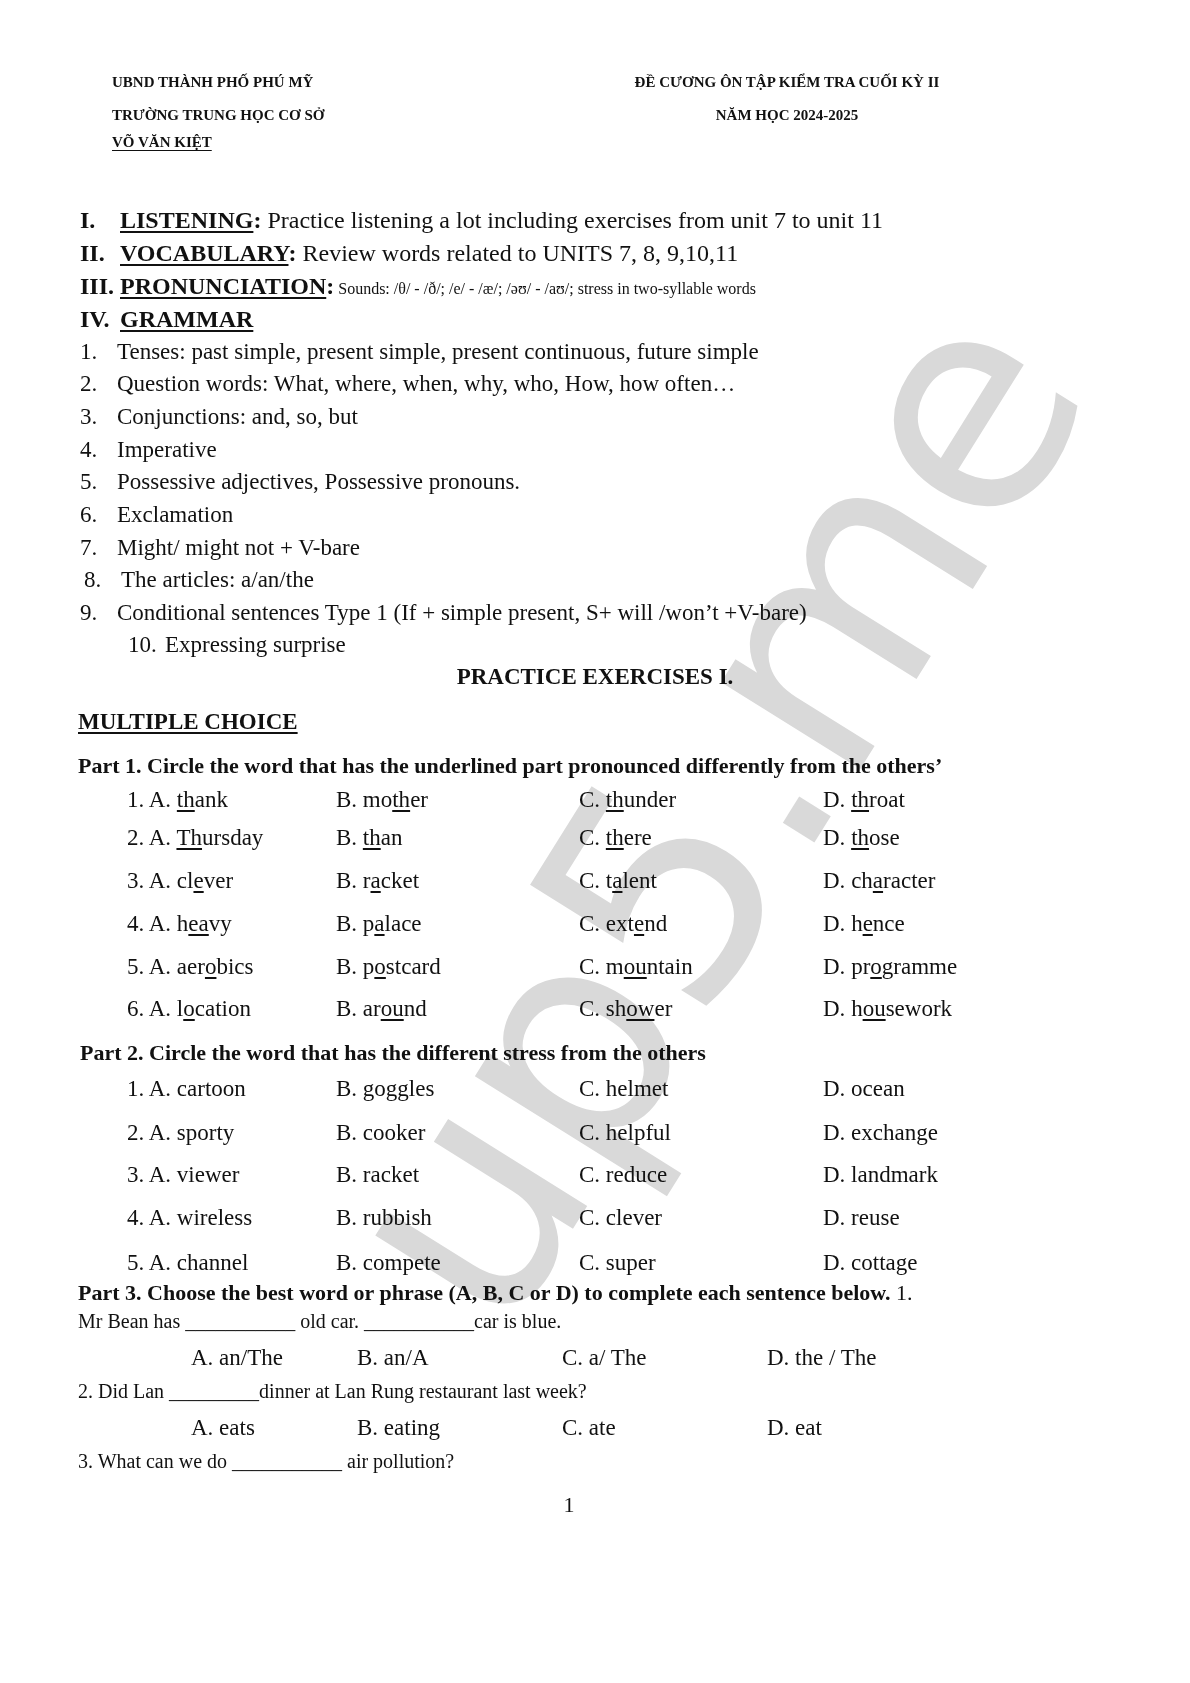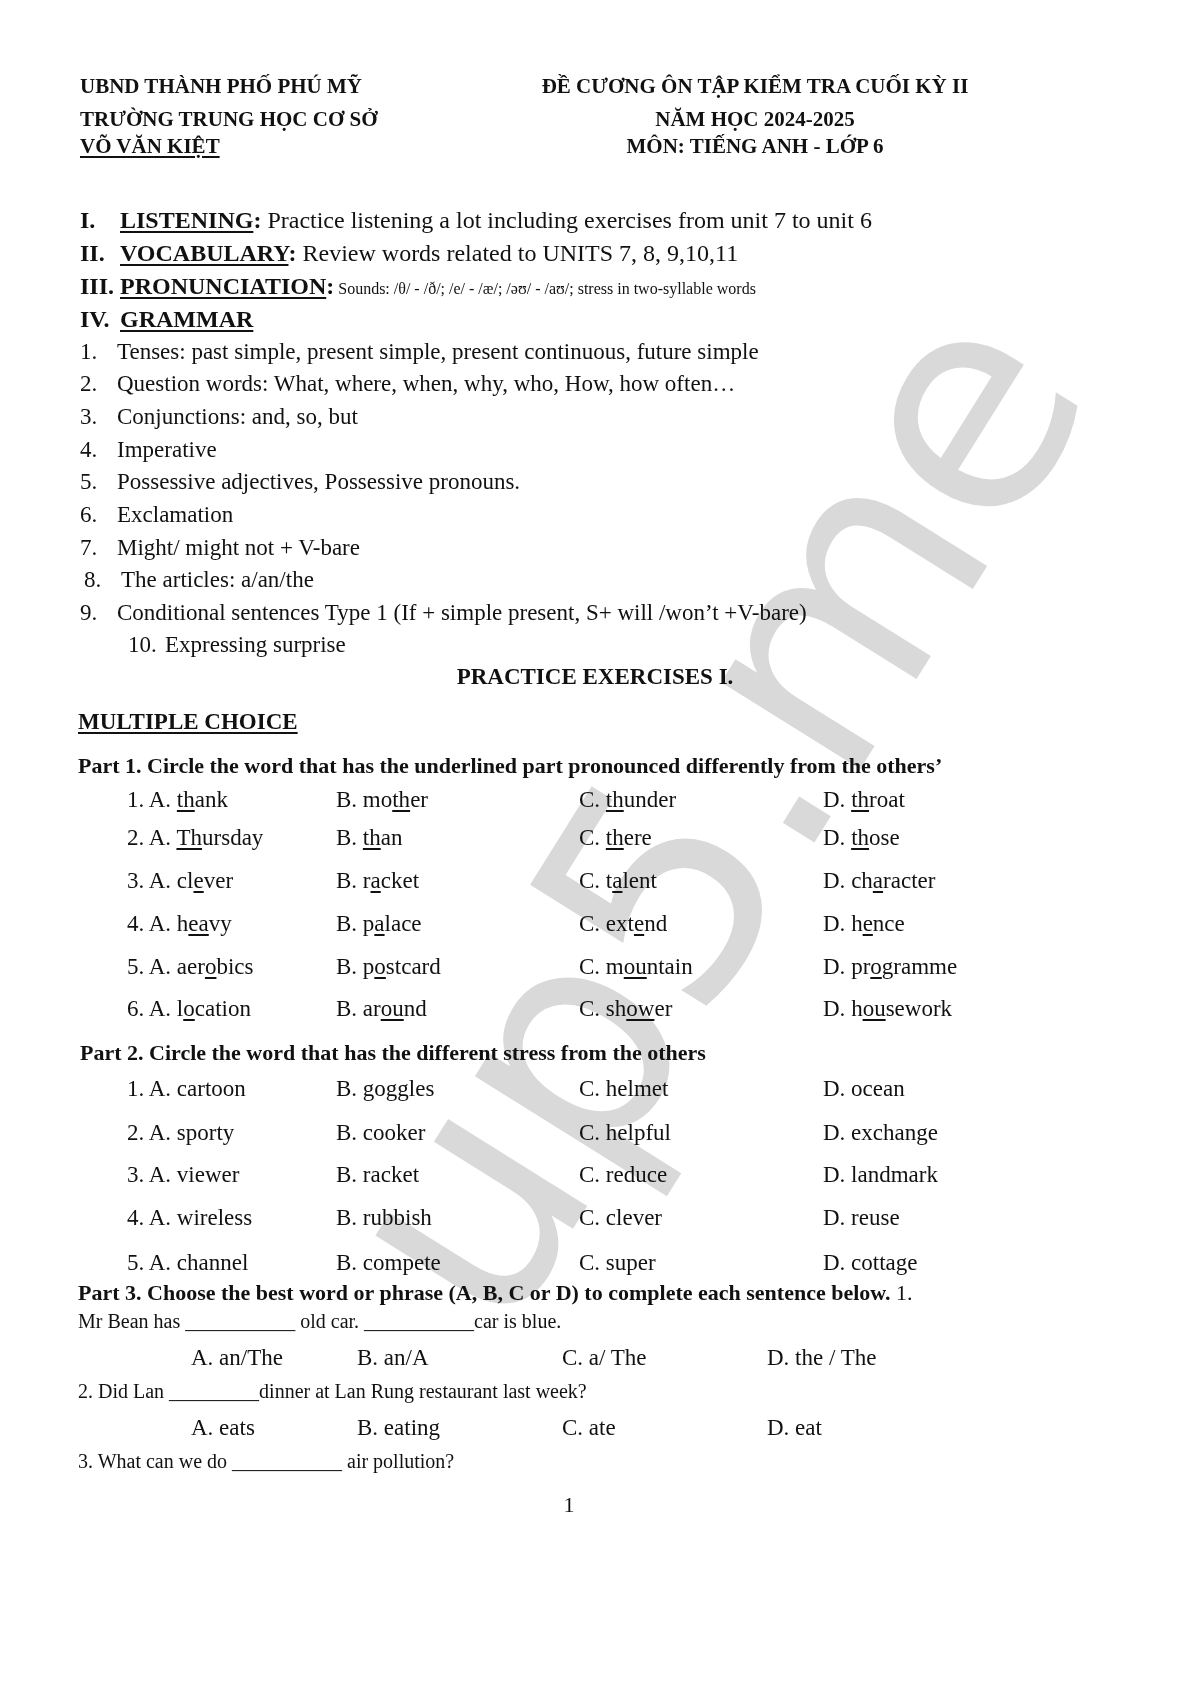--- a/index.html
+++ b/index.html
@@ -5,21 +5,21 @@
     html, body { margin: 0; padding: 0; background: #ffffff; }
     body {
       width: 1190px; height: 1683px; position: relative; overflow: hidden;
       font-family: "Liberation Serif", "DejaVu Serif", serif;
       color: #111111;
     }
     .page { position: absolute; left: 0; top: 0; width: 1190px; height: 1683px; }
     .abs { position: absolute; white-space: nowrap; }
     .b { font-weight: bold; }
     .u { text-decoration: underline; text-underline-offset: 3px; }
-    .hdr { font-size: 21px; font-weight: bold; }
+    .hdr { font-size: 15px; font-weight: bold; margin-left: 32px; }
     .sec { font-size: 24px; }
     .gi { font-size: 23px; }
     .opt { font-size: 23px; }
     .q { font-size: 20px; }
     .watermark {
       position: absolute;
       left: 150px; top: 640px;
       font-family: "DejaVu Sans", "Liberation Sans", sans-serif;
       font-size: 300px;
       color: #d9d9d9;
@@ -40,24 +40,23 @@
   <div class="watermark">up5.me</div>
 
   <div class="content">
 
     <div class="abs hdr" style="left:80px; top:74px;">UBND THÀNH PHỐ PHÚ MỸ</div>
     <div class="abs hdr" style="left:80px; top:107px;">TRƯỜNG TRUNG HỌC CƠ SỞ</div>
     <div class="abs hdr u" style="left:80px; top:134px;">VÕ VĂN KIỆT</div>
 
     <div class="abs hdr" style="left:525px; top:74px; width:460px; text-align:center;">ĐỀ CƯƠNG ÔN TẬP KIỂM TRA CUỐI KỲ II</div>
     <div class="abs hdr" style="left:525px; top:107px; width:460px; text-align:center;">NĂM HỌC 2024-2025</div>
-    <div class="abs hdr" style="left:525px; top:134px; width:460px; text-align:center;">MÔN: TIẾNG ANH - LỚP 6</div>
 
     <div class="abs sec" style="left:80px; top:207px;">
-      <span class="b" style="display:inline-block; width:40px;">I.</span><span class="b u">LISTENING</span><span class="b">:</span><span> Practice listening a lot including exercises from unit 7 to unit 6</span>
+      <span class="b" style="display:inline-block; width:40px;">I.</span><span class="b u">LISTENING</span><span class="b">:</span><span> Practice listening a lot including exercises from unit 7 to unit 11</span>
     </div>
     <div class="abs sec" style="left:80px; top:240px;">
       <span class="b" style="display:inline-block; width:40px;">II.</span><span class="b u">VOCABULARY</span><span class="b">:</span><span> Review words related to UNITS 7, 8, 9,10,11</span>
     </div>
     <div class="abs sec" style="left:80px; top:273px;">
       <span class="b" style="display:inline-block; width:40px;">III.</span><span class="b u">PRONUNCIATION</span><span class="b">:</span><span style="font-size:16px;"> Sounds: /θ/ - /ð/; /e/ - /æ/; /əʊ/ - /aʊ/; stress in two-syllable words</span>
     </div>
     <div class="abs sec" style="left:80px; top:306px;">
       <span class="b" style="display:inline-block; width:40px;">IV.</span><span class="b u">GRAMMAR</span>
     </div>

